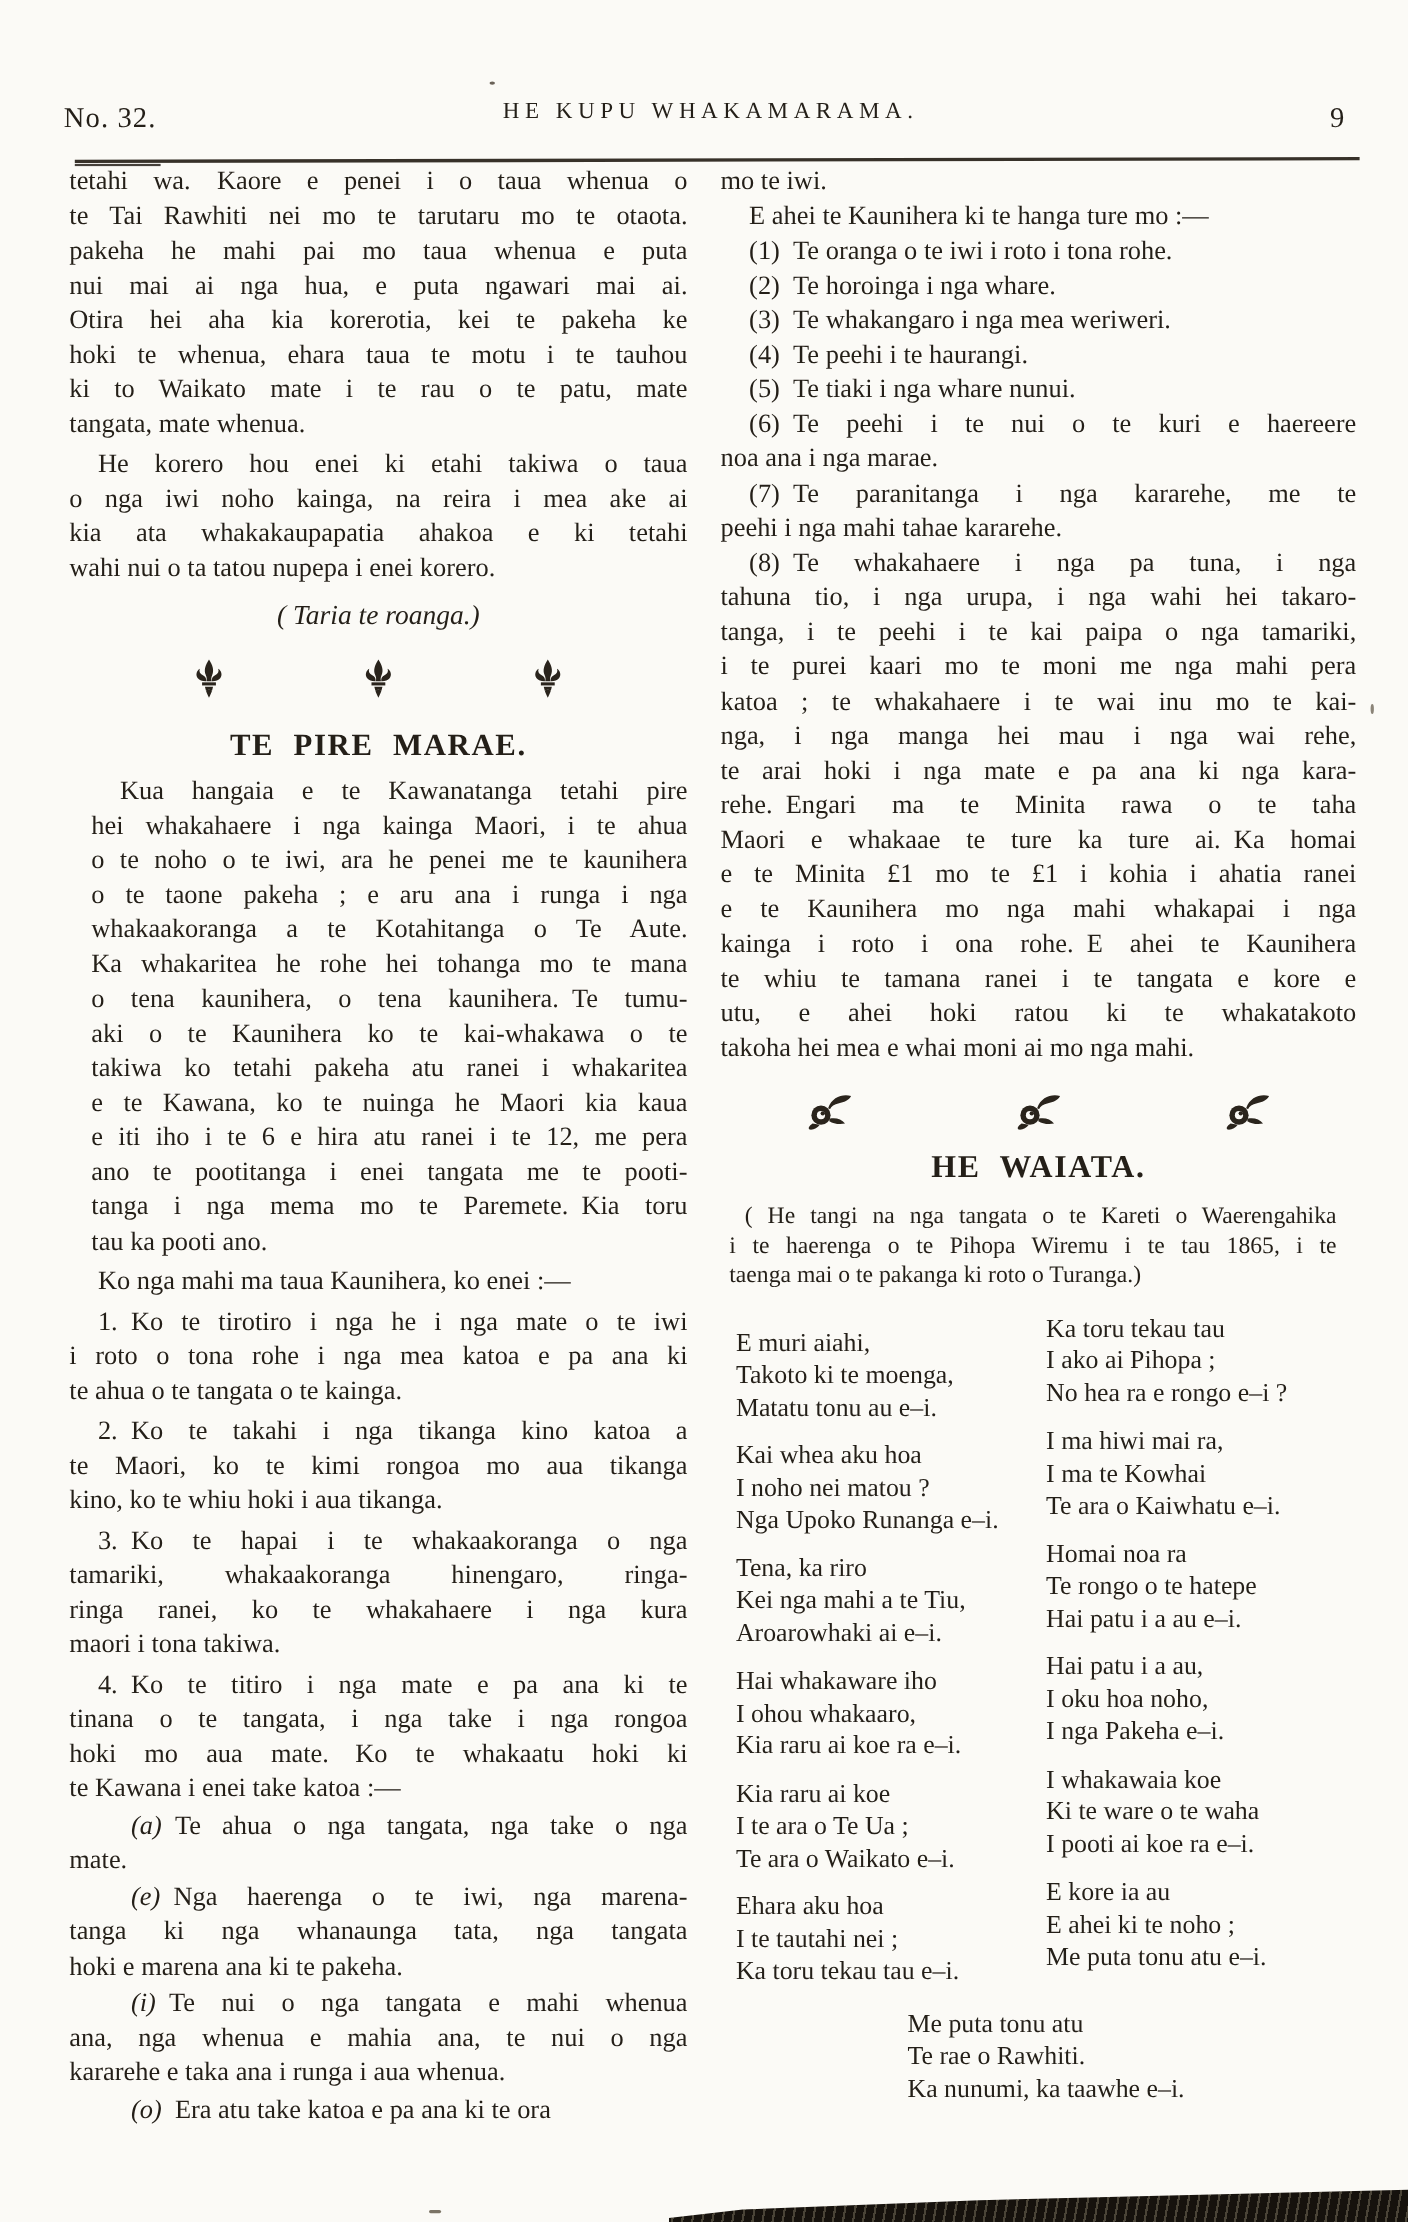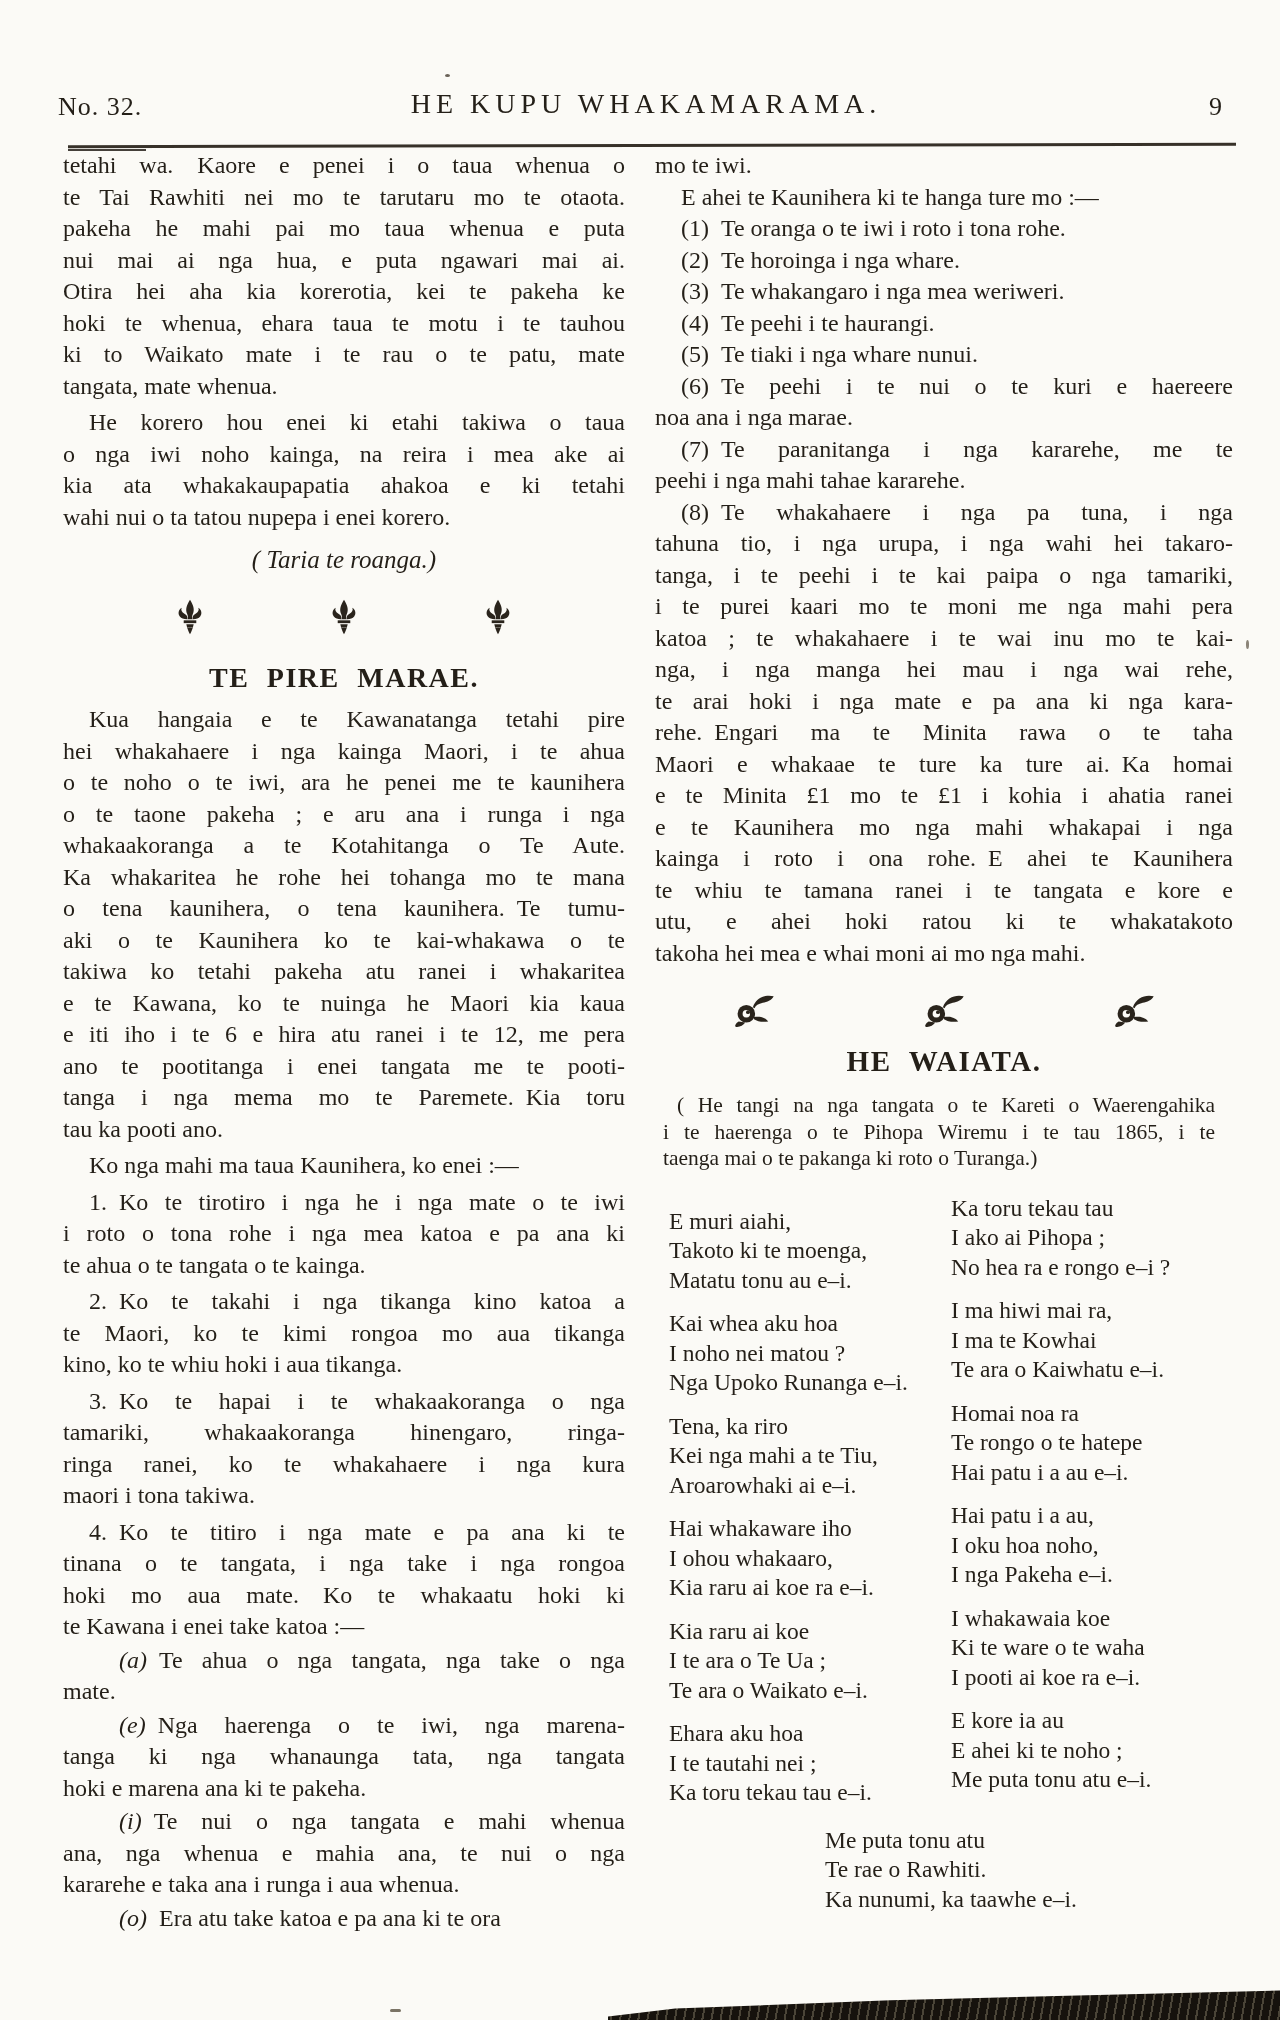--- a/index.html
+++ b/index.html
@@ -8,21 +8,21 @@
     background:#fbfaf6;
     font-family:"Liberation Serif", serif;
     color:#241f18;
     -webkit-font-smoothing:antialiased;
   }
   .page { position:relative; width:1280px; height:2020px; overflow:hidden; }
 
   
   .hdr-issue { position:absolute; left:58px; top:92px; font-size:26px; letter-spacing:1px; }
   .hdr-title { position:absolute; left:12px; right:0; top:88px; text-align:center;
-               font-size:28px; letter-spacing:5px; }
+               font-size:21px; letter-spacing:5px; }
   .hdr-page  { position:absolute; right:58px; top:92px; font-size:26px; }
   .hdr-rule  { position:absolute; left:68px; right:44px; top:144px; height:3px;
                background:#373129; transform:rotate(-0.12deg); }
   .hdr-rule2 { position:absolute; left:68px; top:149px; width:78px; height:2px; background:#45403a; }
 
   
   .col { position:absolute; top:150px; }
   .col-left  { left:63px;  width:562px; }
   .col-right { left:655px; width:578px; }
 
@@ -125,21 +125,21 @@
         <path d="M9.6 18.6c.3-2.7-.8-4-2.7-5C4.4 12.3 3.4 10.3 4.3 8.1 1.4 9.8.6 13.6 2.6 16.1c1.4 1.8 3.9 2.6 7 2.5Z"></path>
         <path d="M14.4 18.6c-.3-2.7.8-4 2.7-5 2.5-1.3 3.5-3.3 2.6-5.5 2.9 1.7 3.7 5.5 1.7 8-1.4 1.8-3.9 2.6-7 2.5Z"></path>
         <rect x="6.2" y="19.6" width="11.6" height="2.6"></rect>
         <path d="M8.6 23.2h6.8l-.8 3.3c-1.6-.9-3.6-.9-5.2 0l-.8-3.3Z"></path>
         <path d="M9.4 26.5c1.5-.8 3.7-.8 5.2 0-.7 1.9-1.2 3.5-2.6 6-1.4-2.5-1.9-4.1-2.6-6Z"></path>
       </svg>
     </div>
 
     <div class="section-heading">TE PIRE MARAE.</div>
 
-    <div class="para indent" style="margin-top:10px;">
+    <div class="para indent" style="margin-top:10px;margin-left:20px;">
         <div class="ln">Kua hangaia e te Kawanatanga tetahi pire</div>
         <div class="ln">hei whakahaere i nga kainga Maori, i te ahua</div>
         <div class="ln">o te noho o te iwi, ara he penei me te kaunihera</div>
         <div class="ln">o te taone pakeha ; e aru ana i runga i nga</div>
         <div class="ln">whakaakoranga a te Kotahitanga o Te Aute.</div>
         <div class="ln">Ka whakaritea he rohe hei tohanga mo te mana</div>
         <div class="ln">o tena kaunihera, o tena kaunihera. Te tumu-</div>
         <div class="ln">aki o te Kaunihera ko te kai-whakawa o te</div>
         <div class="ln">takiwa ko tetahi pakeha atu ranei i whakaritea</div>
         <div class="ln">e te Kawana, ko te nuinga he Maori kia kaua</div>

